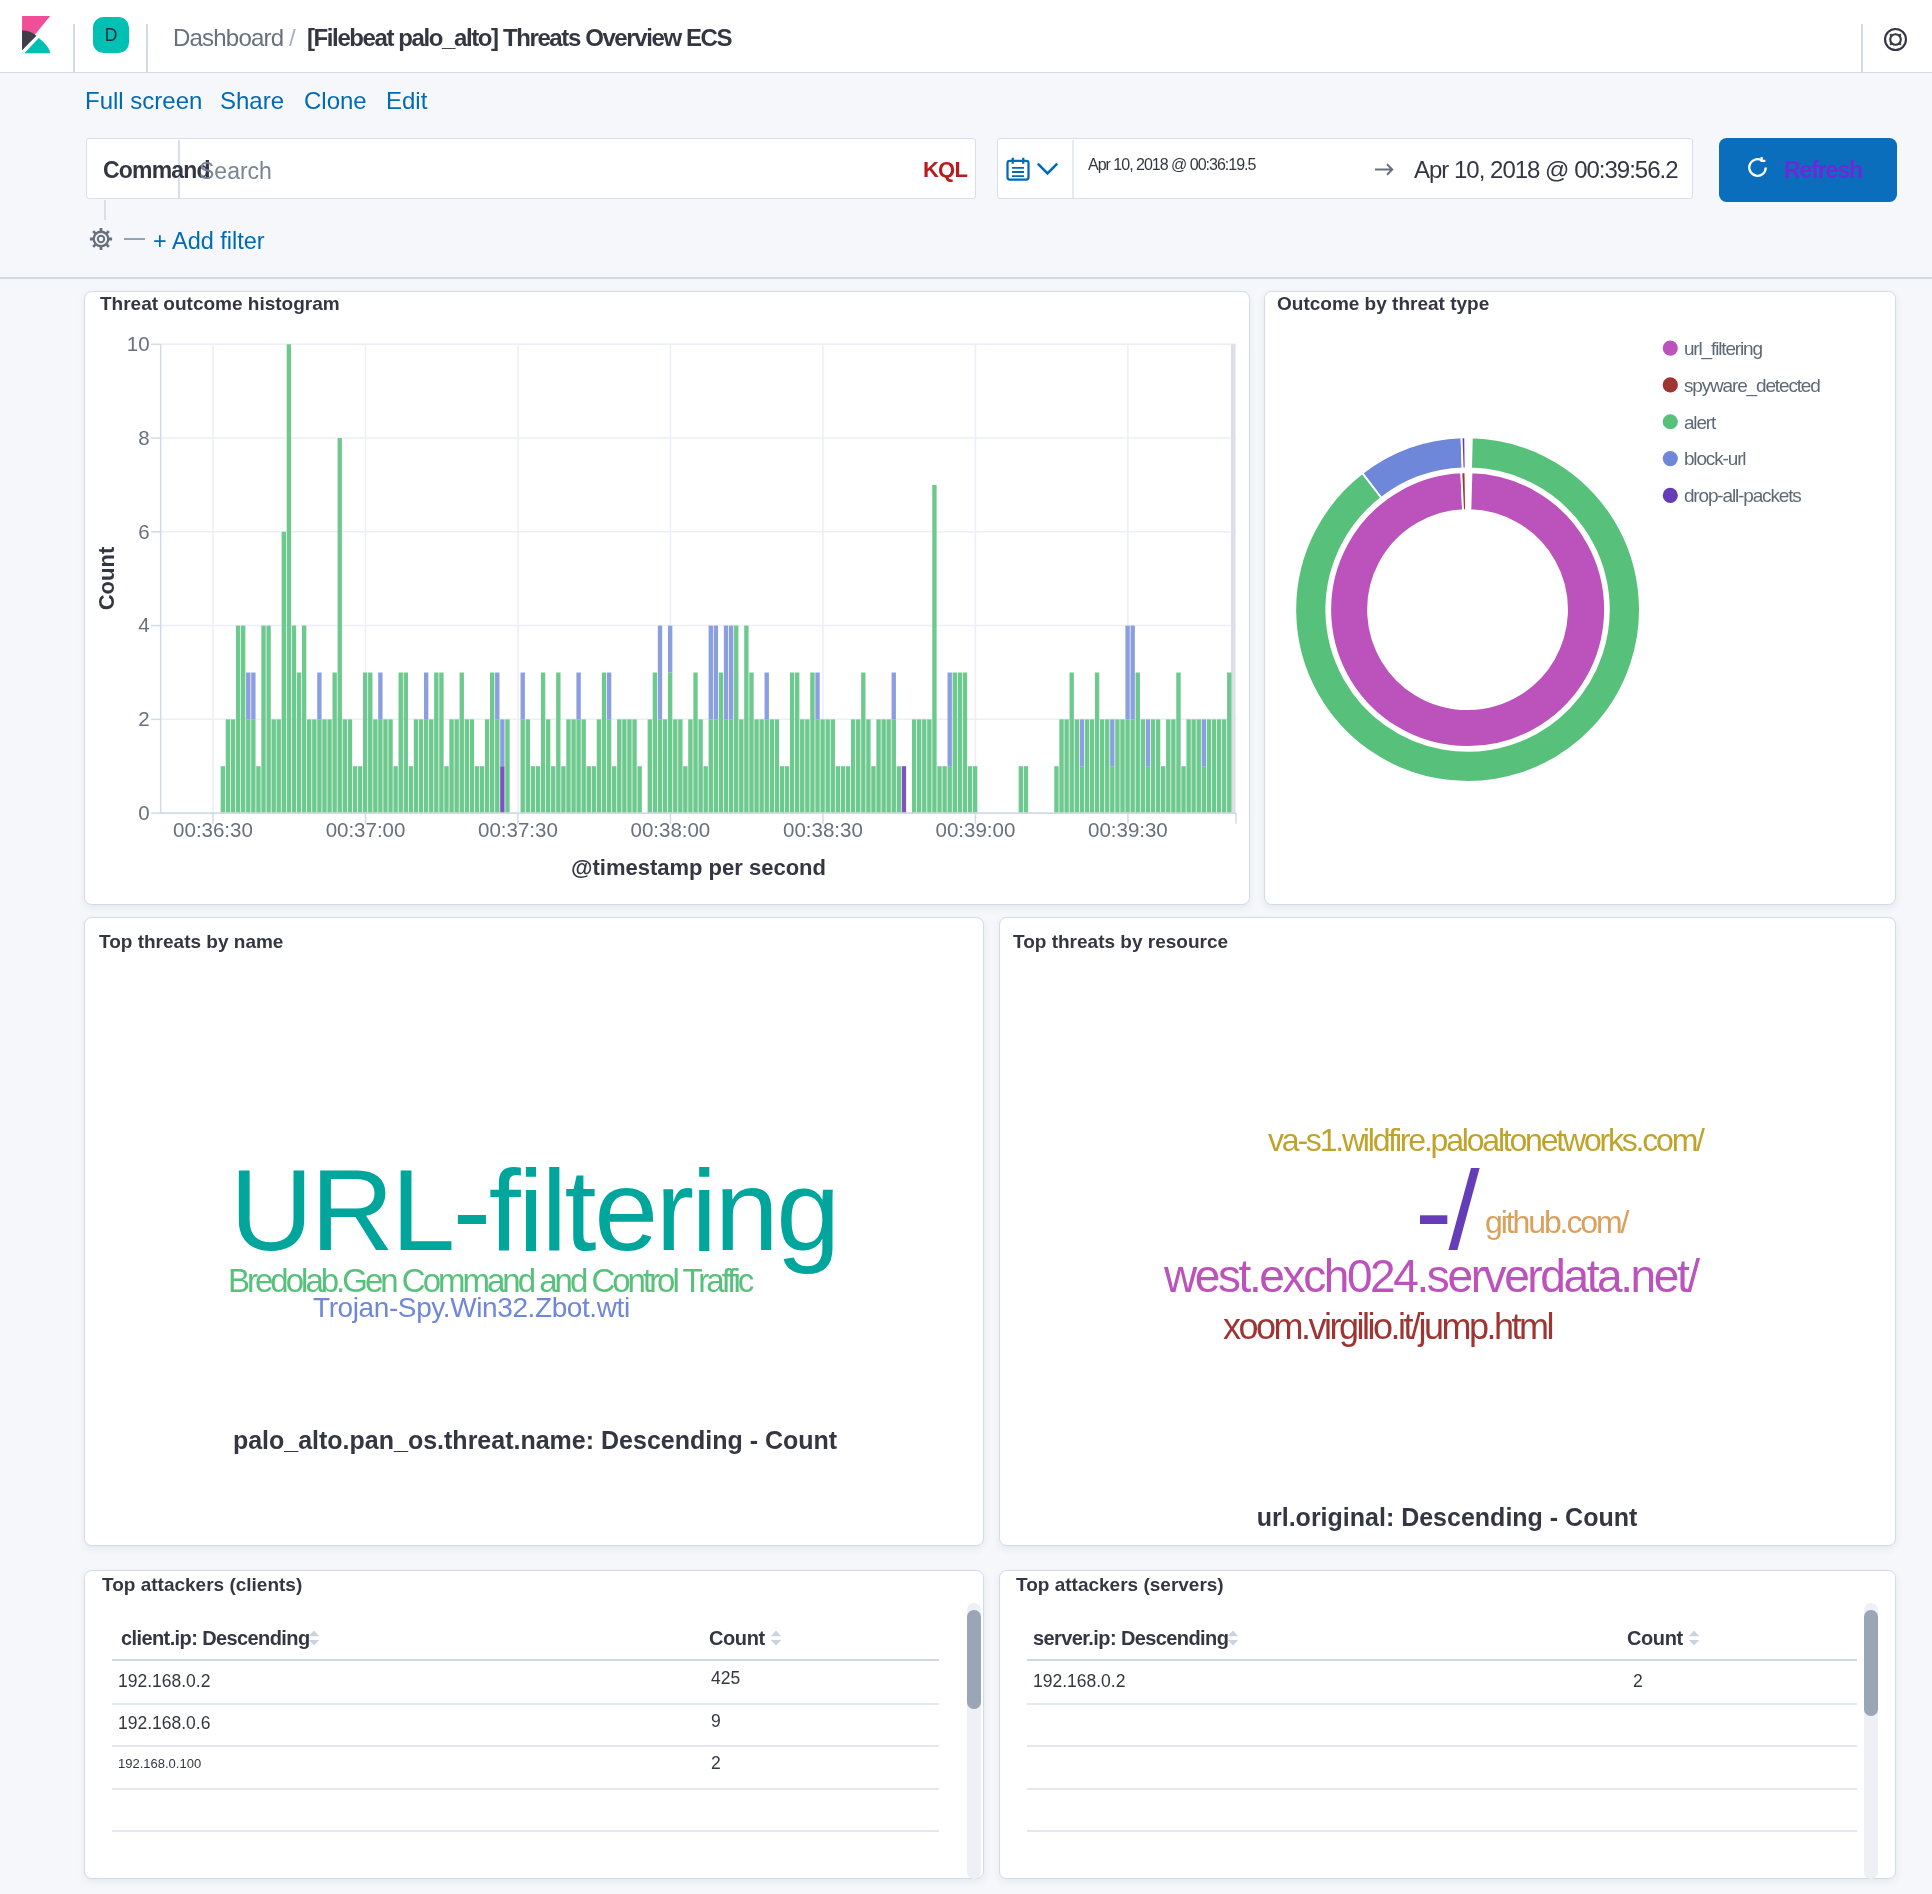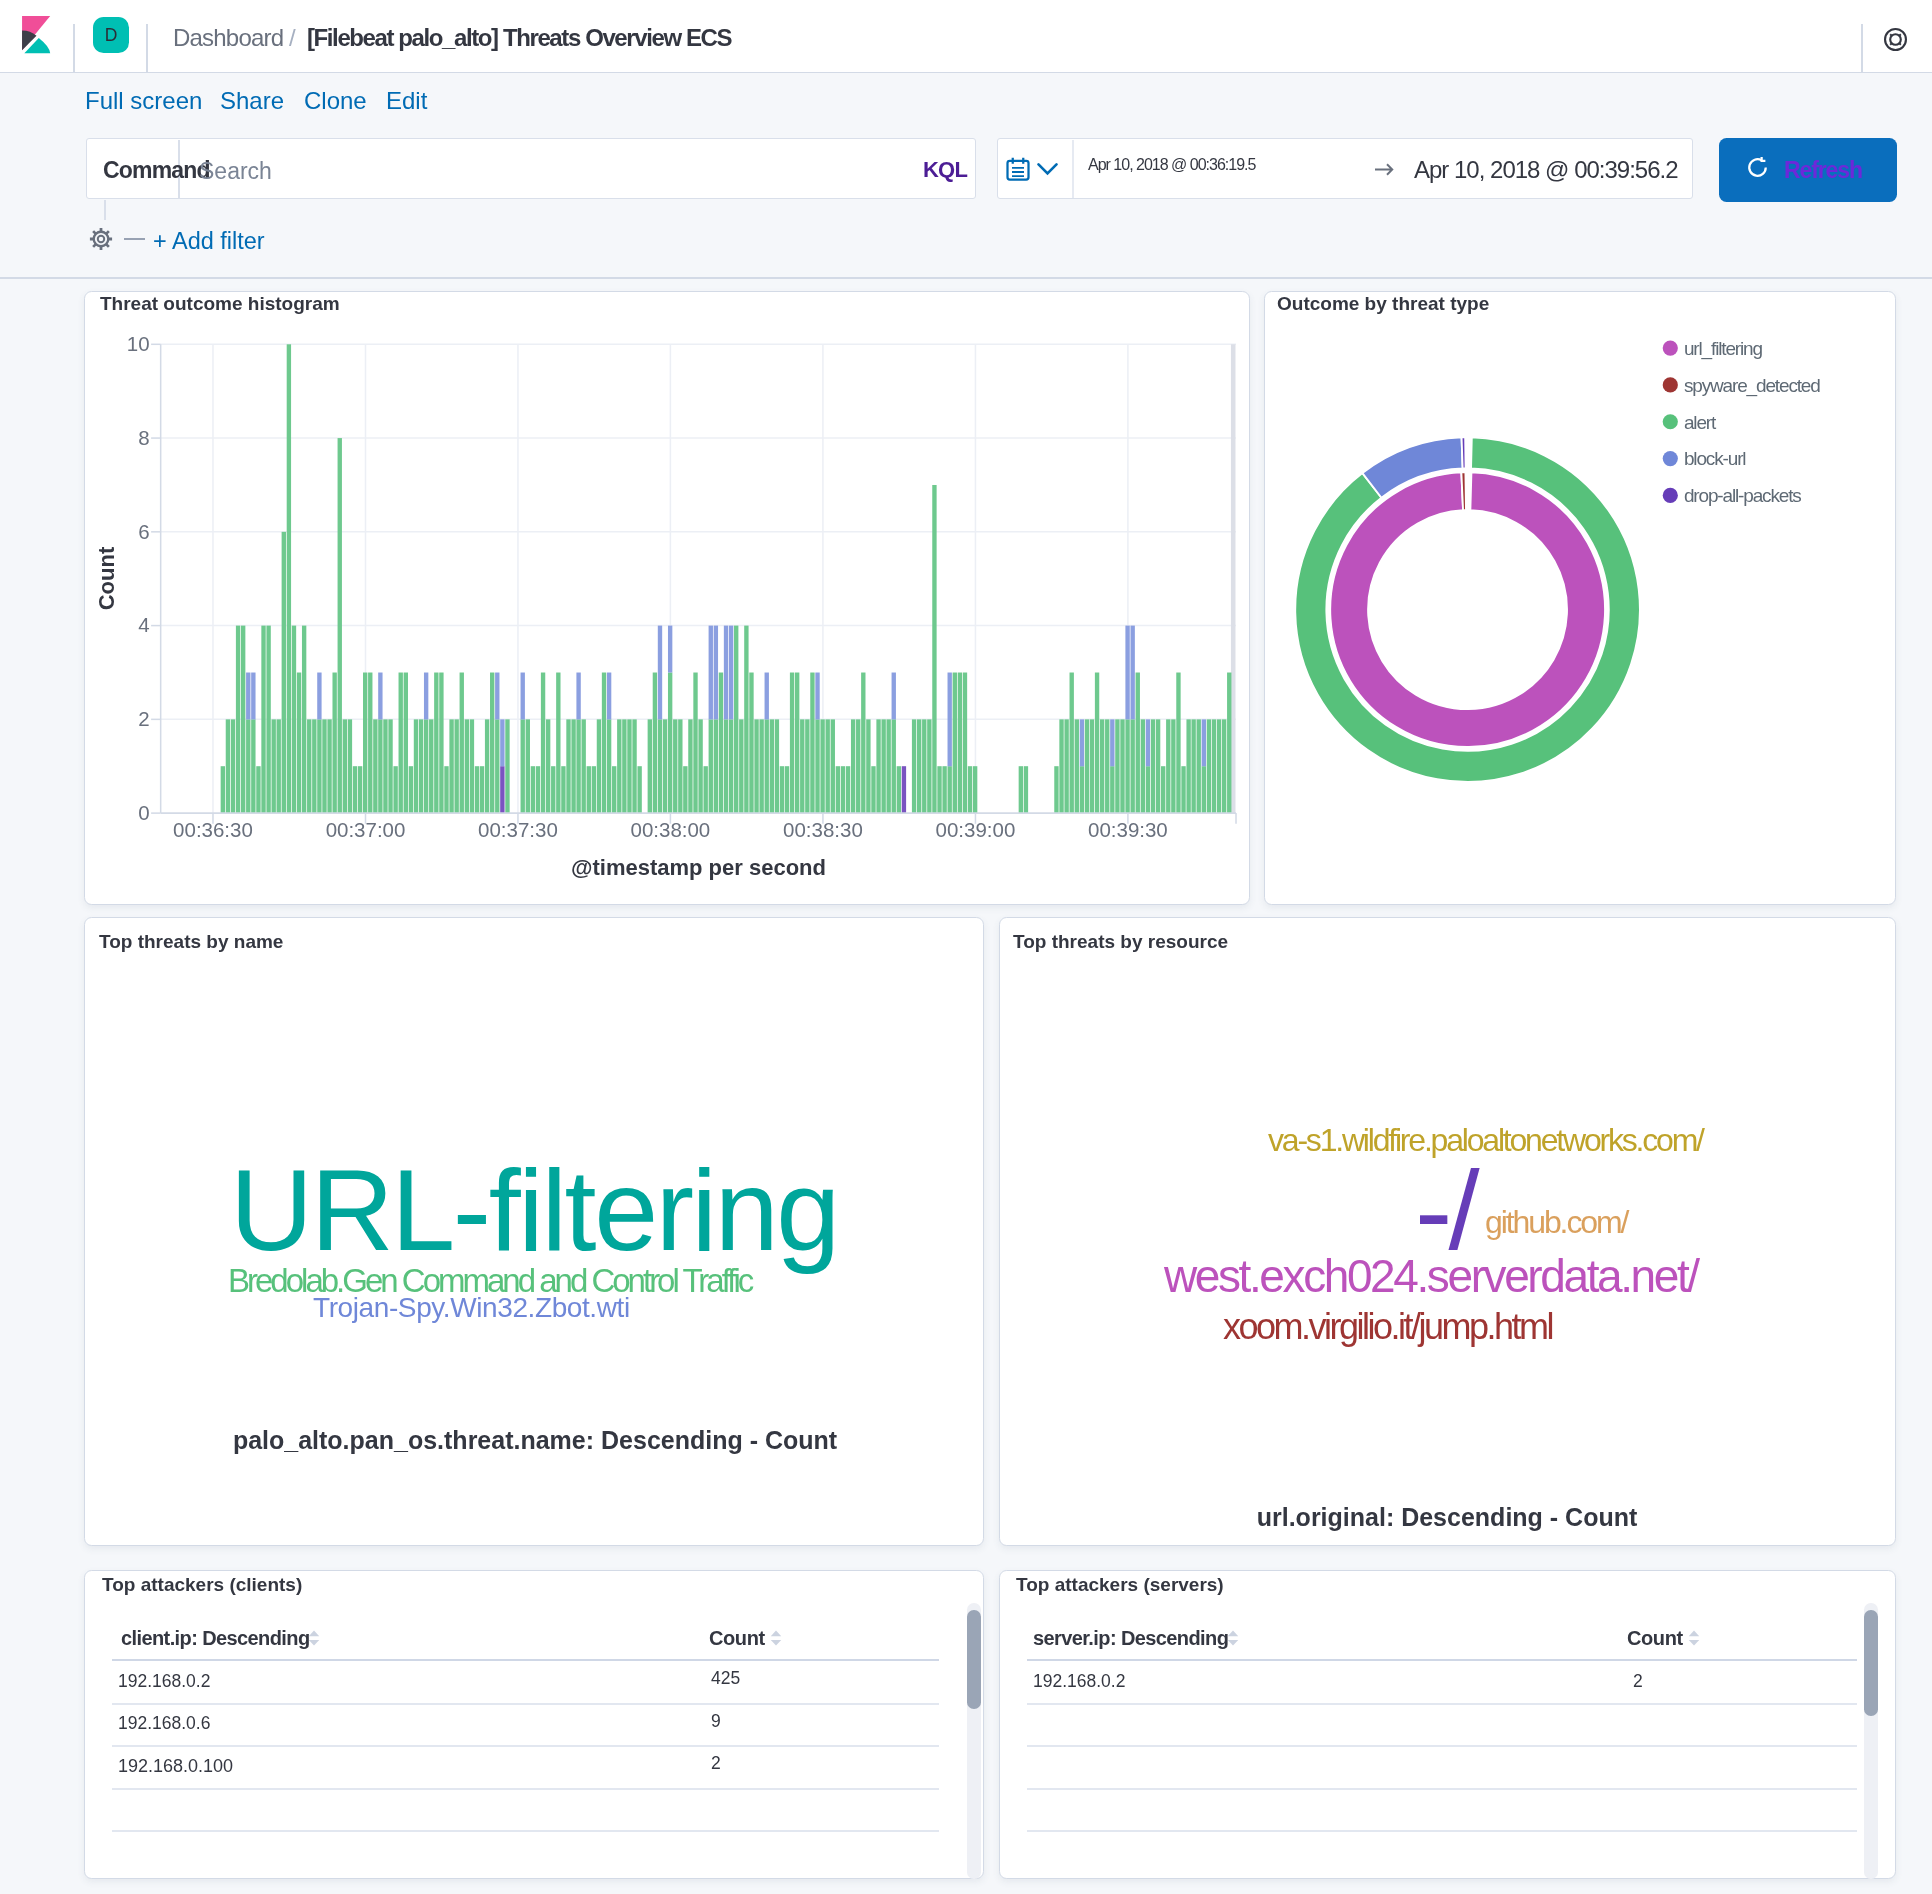--- a/index.html
+++ b/index.html
@@ -30,21 +30,21 @@
 
 <div class="abs nowrap" style="left:85px;top:87px;font-size:24px;color:#006bb4">Full screen</div>
 <div class="abs nowrap" style="left:220px;top:87px;font-size:24px;color:#006bb4">Share</div>
 <div class="abs nowrap" style="left:304px;top:87px;font-size:24px;color:#006bb4">Clone</div>
 <div class="abs nowrap" style="left:386px;top:87px;font-size:24px;color:#006bb4">Edit</div>
 
 <div class="abs" style="left:86px;top:138px;width:890px;height:61px;background:#fff;border:1.5px solid #d9dfea;border-radius:3px"></div>
 <div class="abs" style="left:178px;top:140px;width:1.5px;height:58px;background:#d9dfea"></div>
 <div class="abs" style="left:103px;top:157px;font-size:23px;letter-spacing:-0.8px;font-weight:600;color:#343741">Command</div>
 <div class="abs" style="left:199px;top:158px;font-size:23px;color:#7a8495">Search</div>
-<div class="abs" style="left:923px;top:157px;font-size:22px;letter-spacing:-0.8px;font-weight:600;color:#4c1d95">KQL</div>
+<div class="abs" style="left:923px;top:157px;font-size:22px;letter-spacing:-0.8px;font-weight:600;color:#b91c1c">KQL</div>
 
 <div class="abs" style="left:997px;top:138px;width:696px;height:61px;background:#fff;border:1.5px solid #d9dfea;border-radius:3px"></div>
 <svg class="abs" style="left:1006px;top:157px" width="24" height="24" viewBox="0 0 32 32">
   <rect x="2" y="5" width="28" height="25" rx="3" fill="none" stroke="#006bb4" stroke-width="3"></rect>
   <path d="M9 1 v8 M23 1 v8" stroke="#006bb4" stroke-width="3"></path>
   <path d="M8 14.5 h16 M8 20 h16 M8 25.5 h16" stroke="#006bb4" stroke-width="2.5"></path>
 </svg>
 <svg class="abs" style="left:1037px;top:162px" width="21" height="13.7" viewBox="0 0 28 18">
   <path d="M2 3 L14 15 L26 3" fill="none" stroke="#006bb4" stroke-width="3.5" stroke-linecap="round"></path>
 </svg>
@@ -385,21 +385,21 @@
     <path d="M8 0.5 L15 8 H1 Z" fill="#ccd3e0"></path>
     <path d="M8 20.5 L1 13 H15 Z" fill="#ccd3e0"></path>
   </svg>
 <div class="abs" style="left:112px;top:1659px;width:827px;height:1.5px;background:#cfd7e6"></div>
 <div class="abs nowrap" style="left:118px;top:1671px;font-size:17.5px;color:#343741">192.168.0.2</div>
 <div class="abs nowrap" style="left:711px;top:1668px;font-size:17.5px;color:#343741">425</div>
 <div class="abs" style="left:112px;top:1703px;width:827px;height:1.5px;background:#e2e7f0"></div>
 <div class="abs nowrap" style="left:118px;top:1713px;font-size:17.5px;color:#343741">192.168.0.6</div>
 <div class="abs nowrap" style="left:711px;top:1711px;font-size:17.5px;color:#343741">9</div>
 <div class="abs" style="left:112px;top:1745px;width:827px;height:1.5px;background:#e2e7f0"></div>
-<div class="abs nowrap" style="left:118px;top:1756px;font-size:18px;color:#343741">192.168.0.100</div>
+<div class="abs nowrap" style="left:118px;top:1756px;font-size:13px;color:#343741">192.168.0.100</div>
 <div class="abs nowrap" style="left:711px;top:1753px;font-size:17.5px;color:#343741">2</div>
 <div class="abs" style="left:112px;top:1788px;width:827px;height:1.5px;background:#e2e7f0"></div>
 <div class="abs" style="left:112px;top:1830px;width:827px;height:1.5px;background:#e2e7f0"></div>
 <div class="abs" style="left:967px;top:1603px;width:13.7px;height:276px;background:#eef0f5;border-radius:6.8px"></div>
 <div class="abs" style="left:967px;top:1610px;width:13.7px;height:99px;background:#9aa5b6;border-radius:6.8px"></div>
 
 <div class="abs nowrap" style="left:1033px;top:1627px;font-size:20px;letter-spacing:-0.6px;font-weight:bold;color:#343741">server.ip: Descending</div>
 <svg class="abs" style="left:1227px;top:1630px" width="12" height="16" viewBox="0 0 16 21">
     <path d="M8 0.5 L15 8 H1 Z" fill="#ccd3e0"></path>
     <path d="M8 20.5 L1 13 H15 Z" fill="#ccd3e0"></path>

